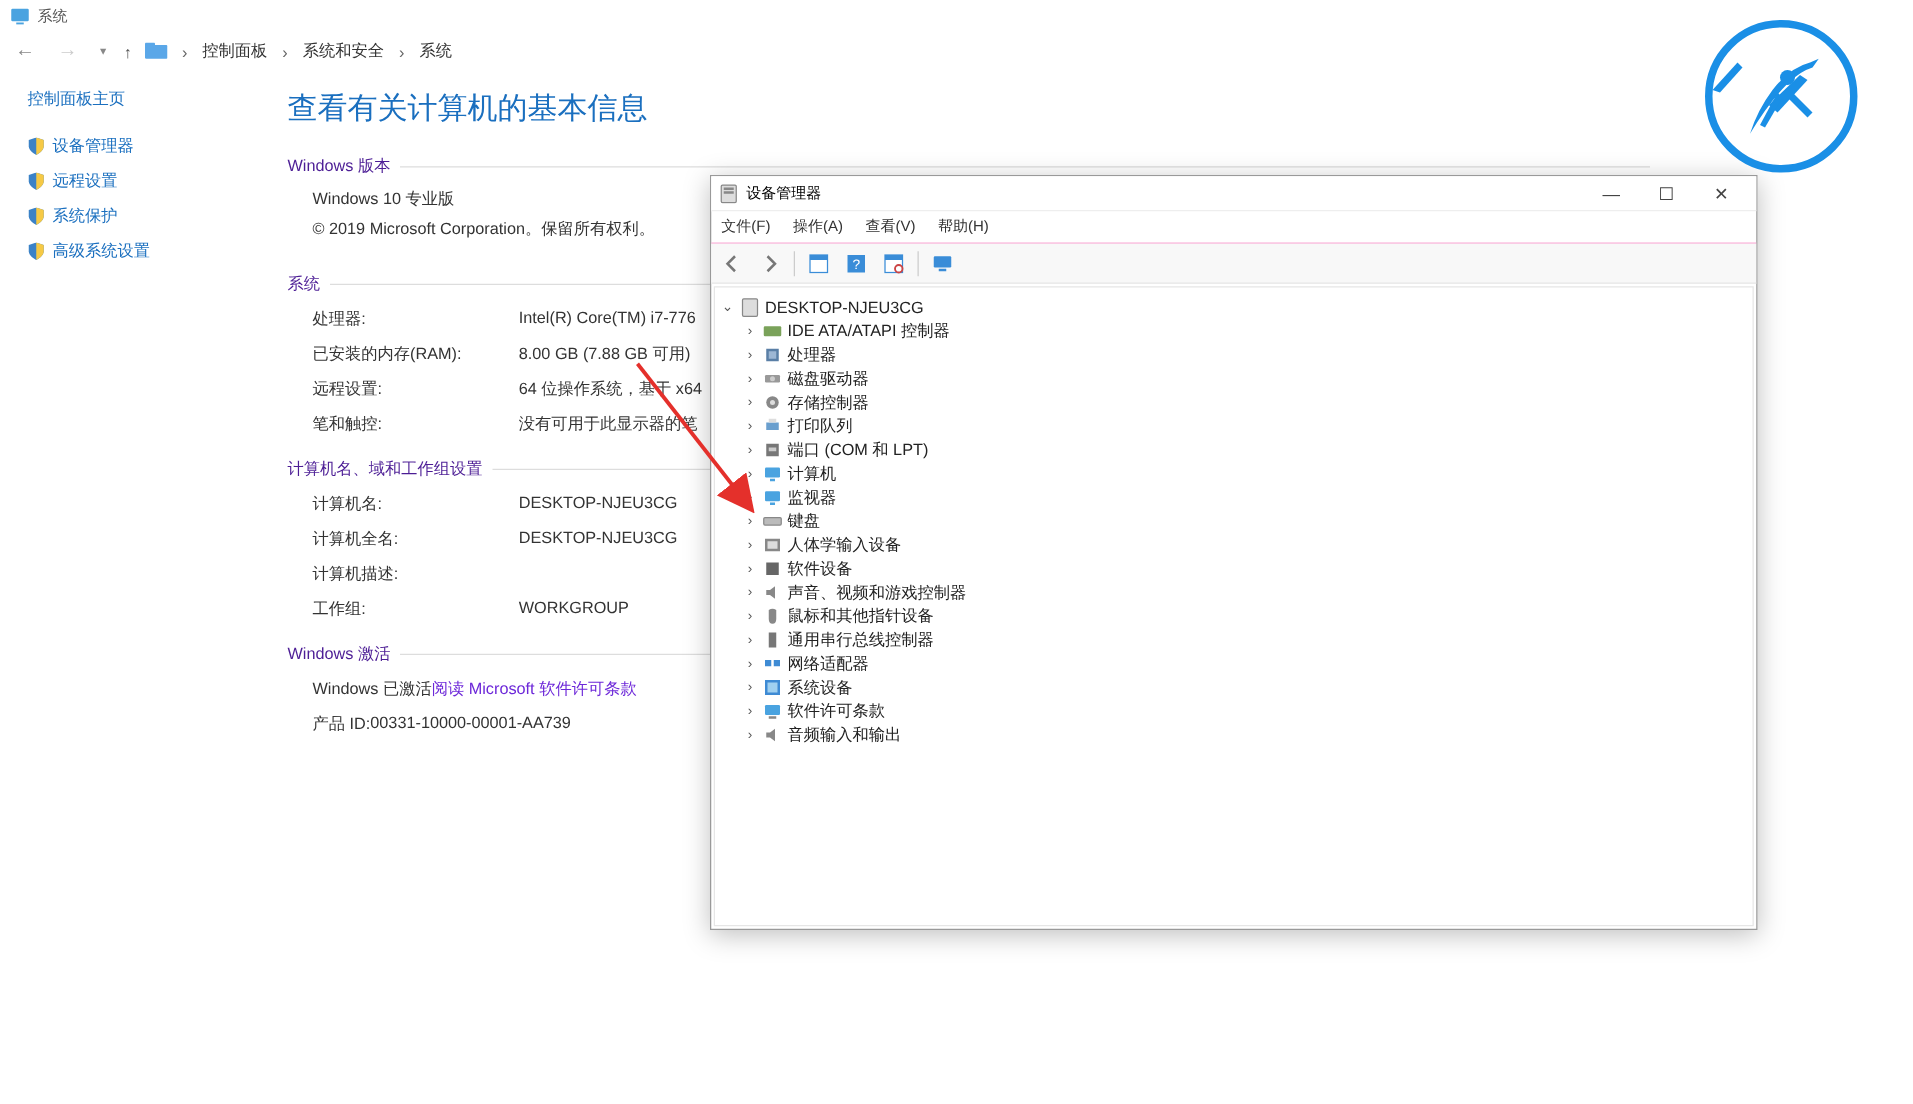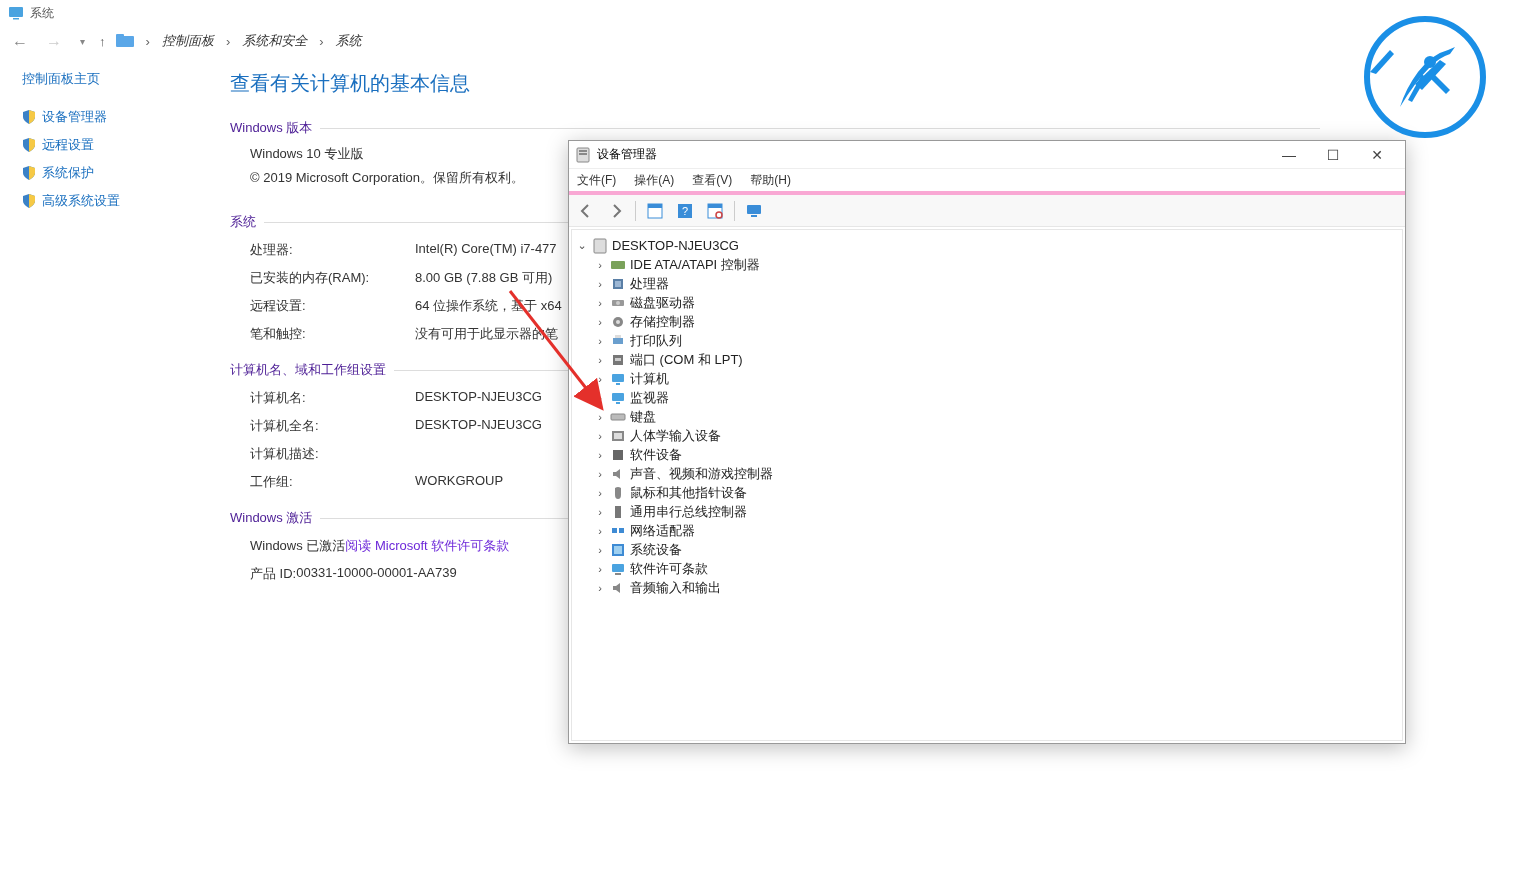--- a/index.html
+++ b/index.html
@@ -7,49 +7,49 @@
 
 
 .titlebar { height: 26px; display: flex; align-items: center; padding: 0 8px; font-size: 12px; color: #555; }
 .titlebar .win-icon { width: 16px; height: 16px; margin-right: 6px; display: inline-flex; }
 
 
 .navrow { height: 30px; display: flex; align-items: center; padding: 0 8px; gap: 10px; font-size: 13px; color: #333; }
 .nav-arrow { color: #888; font-size: 16px; padding: 0 4px; }
 .nav-up { color: #555; }
 .bc-sep { color: #666; margin: 0 2px; }
-.bc-item { color: #333; font-style: italic; }
+.bc-item { color: #333; }
 .folder-icon { width: 18px; height: 14px; display: inline-block; }
 
 
 .sidebar { position: absolute; left: 0; top: 60px; width: 220px; padding: 10px 0 0 22px; }
 .sidebar-home { color: #1a6fbf; font-size: 13px; margin-bottom: 20px; }
 .sidebar-item { display: flex; align-items: center; gap: 6px; color: #1a6fbf; font-size: 13px; margin: 10px 0; cursor: pointer; }
 .shield-icon { width: 14px; height: 14px; }
 
 
 .main { position: absolute; left: 230px; top: 70px; width: 1180px; }
-.page-title { color: #1a6fbf; font-size: 20px; margin-bottom: 22px; }
+.page-title { color: #1a6fbf; font-size: 24px; margin-bottom: 22px; }
 .section-label { color: #4c1d95; font-size: 13px; margin: 12px 0 8px 0; position: relative; }
 .section-label::after { content: ""; position: absolute; top: 50%; height: 1px; background: #ddd; width: 1000px; margin-left: 8px; }
 .indent { margin-left: 20px; }
 .windows-edition { color: #333; font-size: 13px; margin: 6px 0; }
 .copyright { color: #333; font-size: 13px; margin: 6px 0; }
 .kv-row { display: flex; font-size: 13px; color: #333; margin: 10px 0; }
 .kv-key { width: 165px; }
 .kv-val { }
 .link { color: #6d28d9; cursor: pointer; }
 
 
 .dm { position: absolute; left: 568px; top: 140px; width: 838px; height: 604px; background: #fff; border: 1px solid #999; box-shadow: 0 4px 20px rgba(0,0,0,0.25); display: flex; flex-direction: column; }
 .dm-titlebar { height: 28px; display: flex; align-items: center; padding: 0 6px; font-size: 12px; background: #fff; border-bottom: 1px solid #eee; }
 .dm-titlebar .dm-title-icon { width: 16px; height: 16px; margin-right: 6px; }
 .dm-titlebar .spacer { flex: 1; }
 .dm-winbtn { width: 44px; height: 26px; display: flex; align-items: center; justify-content: center; color: #444; font-size: 14px; }
-.dm-menubar { height: 26px; display: flex; align-items: center; padding: 0 8px; gap: 18px; font-size: 12px; border-bottom: 4px solid #f9a8d4; }
+.dm-menubar { height: 26px; display: flex; align-items: center; padding: 0 8px; gap: 18px; font-size: 12px; border-bottom: 1px solid #f9a8d4; }
 .dm-menuitem { color: #333; cursor: default; }
 .dm-toolbar { height: 32px; display: flex; align-items: center; padding: 0 4px; gap: 4px; border-bottom: 1px solid #e6e6e6; background: #f8f8f8; }
 .tb-btn { width: 26px; height: 24px; display: flex; align-items: center; justify-content: center; border: 1px solid transparent; }
 .tb-btn svg { width: 18px; height: 18px; }
 .tb-sep { width: 1px; height: 20px; background: #ccc; margin: 0 2px; }
 .dm-tree { flex: 1; overflow: auto; padding: 6px 4px; font-size: 13px; background: #fff; border: 1px solid #e6e6e6; margin: 2px; }
 .tree-row { display: flex; align-items: center; height: 19px; gap: 4px; padding-left: 4px; white-space: nowrap; }
 .tree-row.root { padding-left: 0; }
 .tree-row.child { padding-left: 18px; }
 .tree-toggle { width: 12px; color: #555; font-size: 11px; display: inline-flex; justify-content: center; }
@@ -133,21 +133,21 @@
   <div class="section-label">Windows 版本</div>
   <div class="indent">
     <div class="windows-edition">Windows 10 专业版</div>
     <div class="copyright">© 2019 Microsoft Corporation。保留所有权利。</div>
   </div>
 
   <div class="section-label" style="margin-top:26px">系统</div>
   <div class="indent" id="system-rows">
       <div class="kv-row">
         <span class="kv-key">处理器:</span>
-        <span class="kv-val">Intel(R) Core(TM) i7-477</span>
+        <span class="kv-val">Intel(R) Core(TM) i7-776</span>
       </div>
       <div class="kv-row">
         <span class="kv-key">已安装的内存(RAM):</span>
         <span class="kv-val">8.00 GB (7.88 GB 可用)</span>
       </div>
       <div class="kv-row">
         <span class="kv-key">远程设置:</span>
         <span class="kv-val">64 位操作系统，基于 x64</span>
       </div>
       <div class="kv-row">

